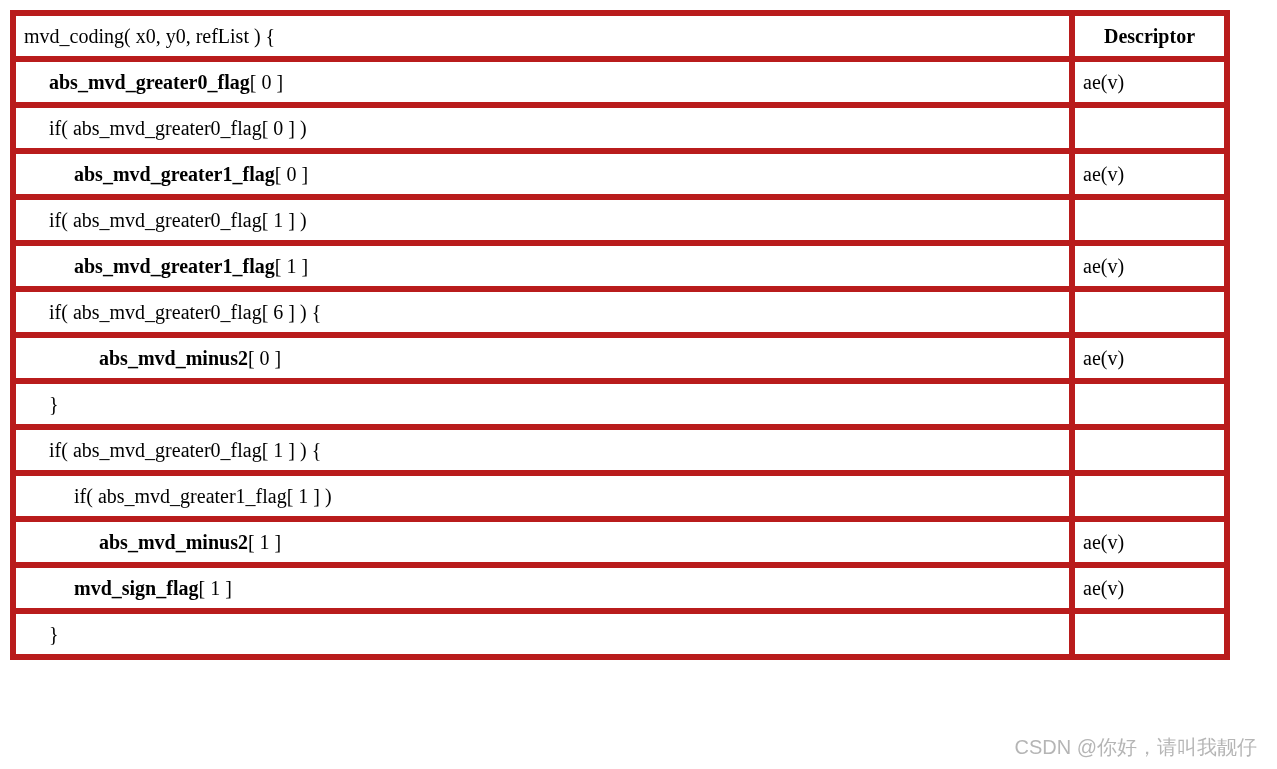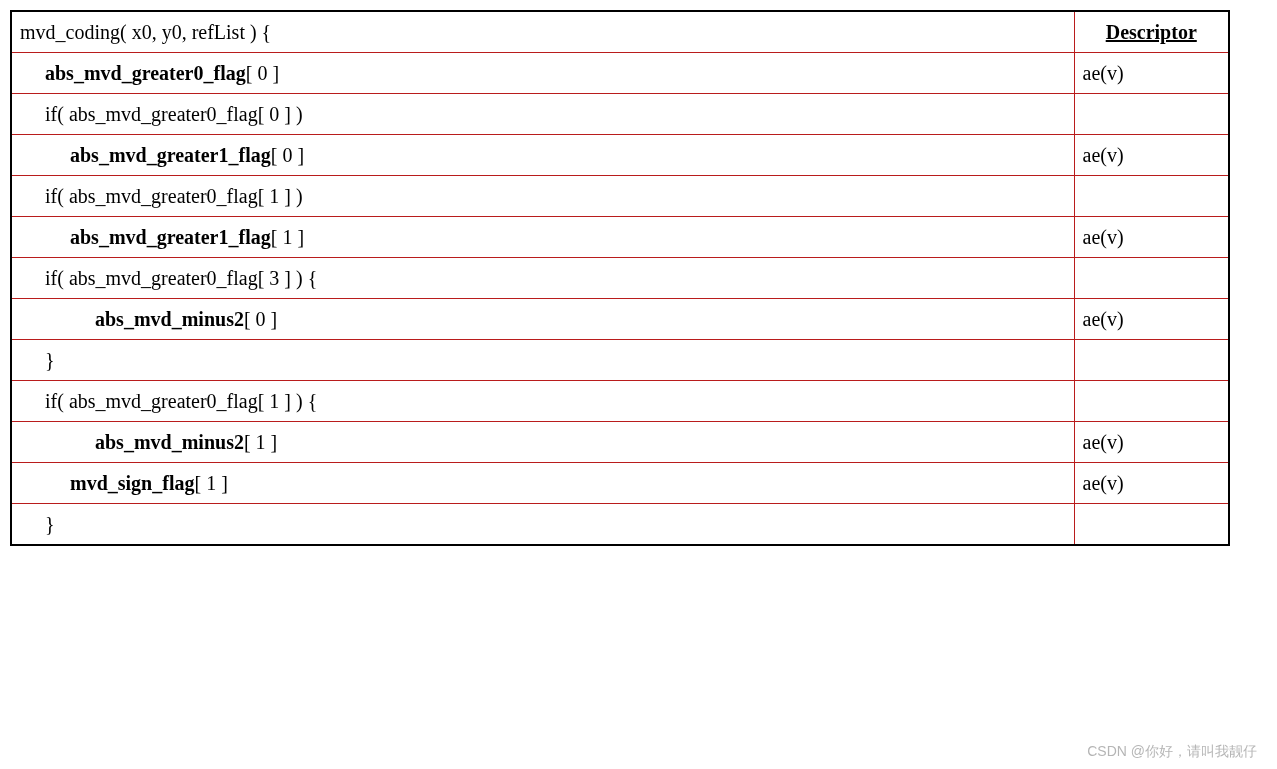--- a/index.html
+++ b/index.html
@@ -12,48 +12,47 @@
       font-size: 20px;
       background: #ffffff;
       color: #000000;
     }
     table.syntax-table {
       border-collapse: collapse;
       width: 1220px;
       border: 2px solid #000000;
     }
     table.syntax-table td, table.syntax-table th {
-      border: 1px solid #b91c1c;
+      border: 6px solid #b91c1c;
       padding: 4px 8px;
       vertical-align: middle;
       line-height: 1.6;
     }
     table.syntax-table th.descriptor-header {
       font-weight: bold;
       text-align: center;
       width: 155px;
-      text-decoration: underline;
     }
     table.syntax-table td.code-cell {
       font-family: "Times New Roman", Times, serif;
       text-align: left;
       white-space: pre;
     }
     table.syntax-table td.desc-cell {
       text-align: left;
       width: 155px;
     }
     .b {
       font-weight: bold;
     }
     .watermark {
       position: fixed;
       right: 20px;
       bottom: 8px;
-      font-size: 14px;
+      font-size: 20px;
       color: rgba(120,120,120,0.55);
       font-family: Arial, sans-serif;
       pointer-events: none;
     }
   </style>
 </head>
 <body>
 
 <table class="syntax-table">
   <thead>
@@ -77,33 +76,37 @@
       </tr>
       <tr>
         <td class="code-cell">     <span>if( abs_mvd_greater0_flag[ 1 ] )</span></td>
         <td class="desc-cell"></td>
       </tr>
       <tr>
         <td class="code-cell">          <span class="b">abs_mvd_greater1_flag</span><span>[ 1 ]</span></td>
         <td class="desc-cell">ae(v)</td>
       </tr>
       <tr>
-        <td class="code-cell">     <span>if( abs_mvd_greater0_flag[ 3 ] ) {</span></td>
+        <td class="code-cell">     <span>if( abs_mvd_greater0_flag[ 6 ] ) {</span></td>
         <td class="desc-cell"></td>
       </tr>
       <tr>
         <td class="code-cell">               <span class="b">abs_mvd_minus2</span><span>[ 0 ]</span></td>
         <td class="desc-cell">ae(v)</td>
       </tr>
       <tr>
         <td class="code-cell">     <span>}</span></td>
         <td class="desc-cell"></td>
       </tr>
       <tr>
         <td class="code-cell">     <span>if( abs_mvd_greater0_flag[ 1 ] ) {</span></td>
+        <td class="desc-cell"></td>
+      </tr>
+      <tr>
+        <td class="code-cell">          <span>if( abs_mvd_greater1_flag[ 1 ] )</span></td>
         <td class="desc-cell"></td>
       </tr>
       <tr>
         <td class="code-cell">               <span class="b">abs_mvd_minus2</span><span>[ 1 ]</span></td>
         <td class="desc-cell">ae(v)</td>
       </tr>
       <tr>
         <td class="code-cell">          <span class="b">mvd_sign_flag</span><span>[ 1 ]</span></td>
         <td class="desc-cell">ae(v)</td>
       </tr>

